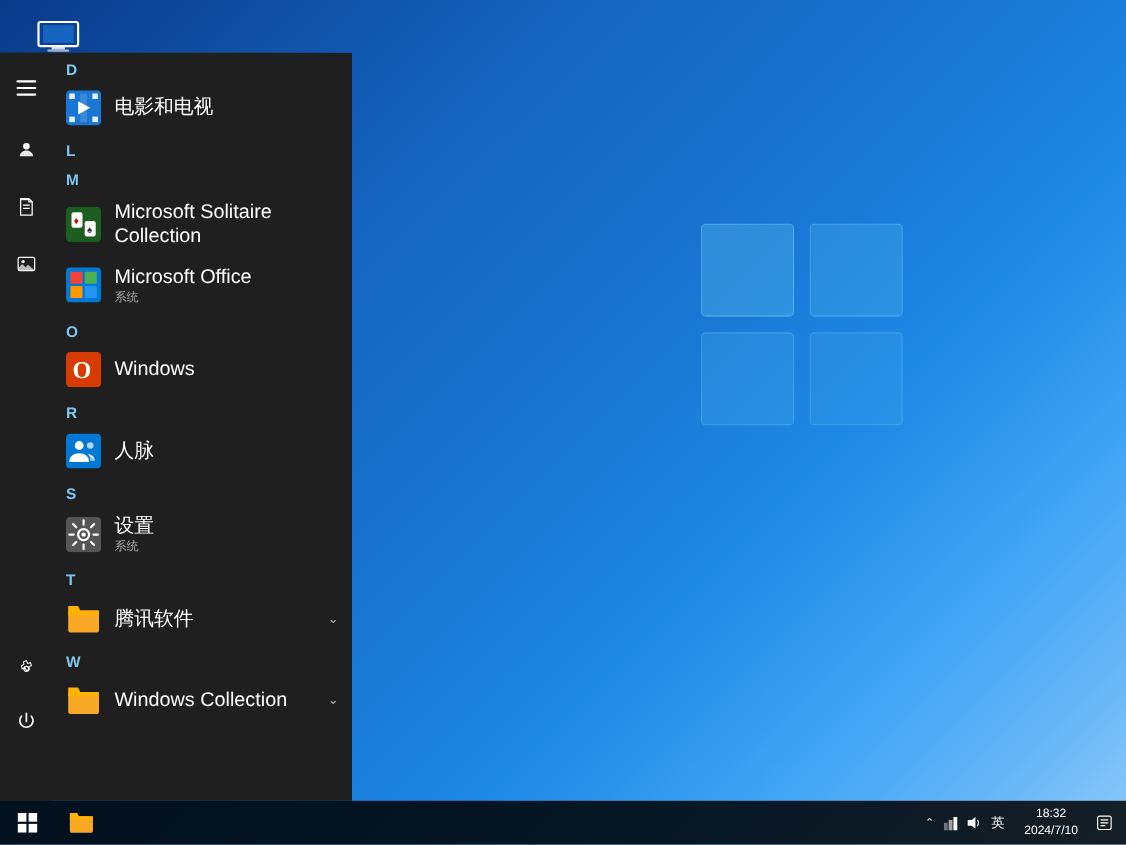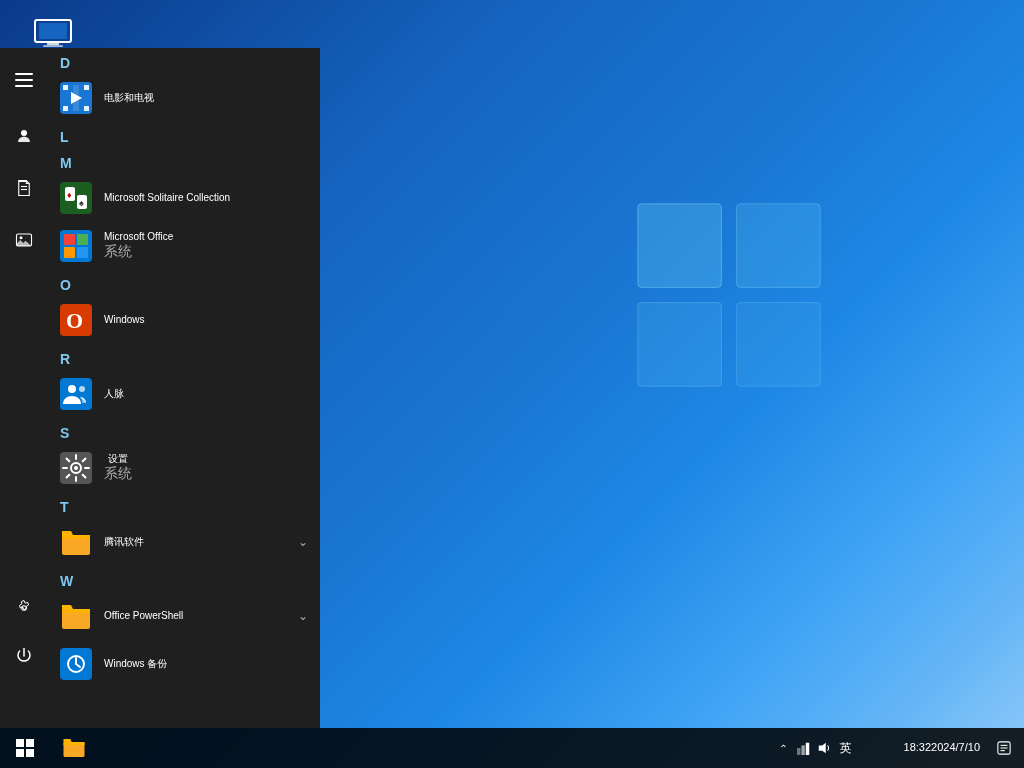--- a/index.html
+++ b/index.html
@@ -109,30 +109,29 @@
       height: 16px;
       display: flex;
       align-items: center;
       justify-content: center;
       color: white;
       cursor: pointer;
       font-size: 10px;
     }
     .taskbar-clock {
       display: flex;
-      flex-direction: row;
+      flex-direction: column;
       align-items: center;
       justify-content: center;
       color: white;
       font-size: 11px;
       padding: 0 8px;
       cursor: pointer;
       height: 100%;
       line-height: 1.4;
-      margin-left: 34px;
     }
     .taskbar-notification {
       width: 32px;
       height: 40px;
       display: flex;
       align-items: center;
       justify-content: center;
       cursor: pointer;
       position: relative;
     }
@@ -214,26 +213,25 @@
     .app-item .app-icon {
       width: 32px;
       height: 32px;
       margin-right: 12px;
       display: flex;
       align-items: center;
       justify-content: center;
       flex-shrink: 0;
     }
     .app-item .app-name {
-      font-size: 10px;
+      font-size: 18px;
       line-height: 1.2;
-      text-align: center;
     }
     .app-item .app-subtitle {
-      font-size: 14px;
+      font-size: 11px;
       color: #aaa;
     }
     .app-item .expand-arrow {
       margin-left: auto;
       color: #aaa;
       font-size: 12px;
     }
 
     
     .hamburger {
@@ -439,32 +437,22 @@
       </div>
 
       <div class="section-letter">W</div>
       <div class="app-item">
         <div class="app-icon">
           <svg viewBox="0 0 32 32" width="32" height="32">
             <rect x="2" y="9" width="28" height="20" rx="2" fill="#f9a825"></rect>
             <path d="M2 13h28v-4H13l-2-4H2z" fill="#ffb300"></path>
           </svg>
         </div>
-        <div class="app-name">Office PowerShell</div>
+        <div class="app-name">Windows Collection</div>
         <div class="expand-arrow">⌄</div>
-      </div>
-      <div class="app-item">
-        <div class="app-icon">
-          <svg viewBox="0 0 32 32" width="32" height="32">
-            <rect width="32" height="32" rx="4" fill="#0078d4"></rect>
-            <circle cx="16" cy="16" r="8" fill="none" stroke="white" stroke-width="2"></circle>
-            <path d="M16 10v6l4 3" stroke="white" stroke-width="2" stroke-linecap="round" fill="none"></path>
-          </svg>
-        </div>
-        <div class="app-name">Windows 备份</div>
       </div>
 
     </div>
   </div>
 
   <div class="taskbar">
 
     <div class="taskbar-start">
       <svg viewBox="0 0 18 18" xmlns="http://www.w3.org/2000/svg" fill="white">
         <rect x="0" y="0" width="8" height="8"></rect>

